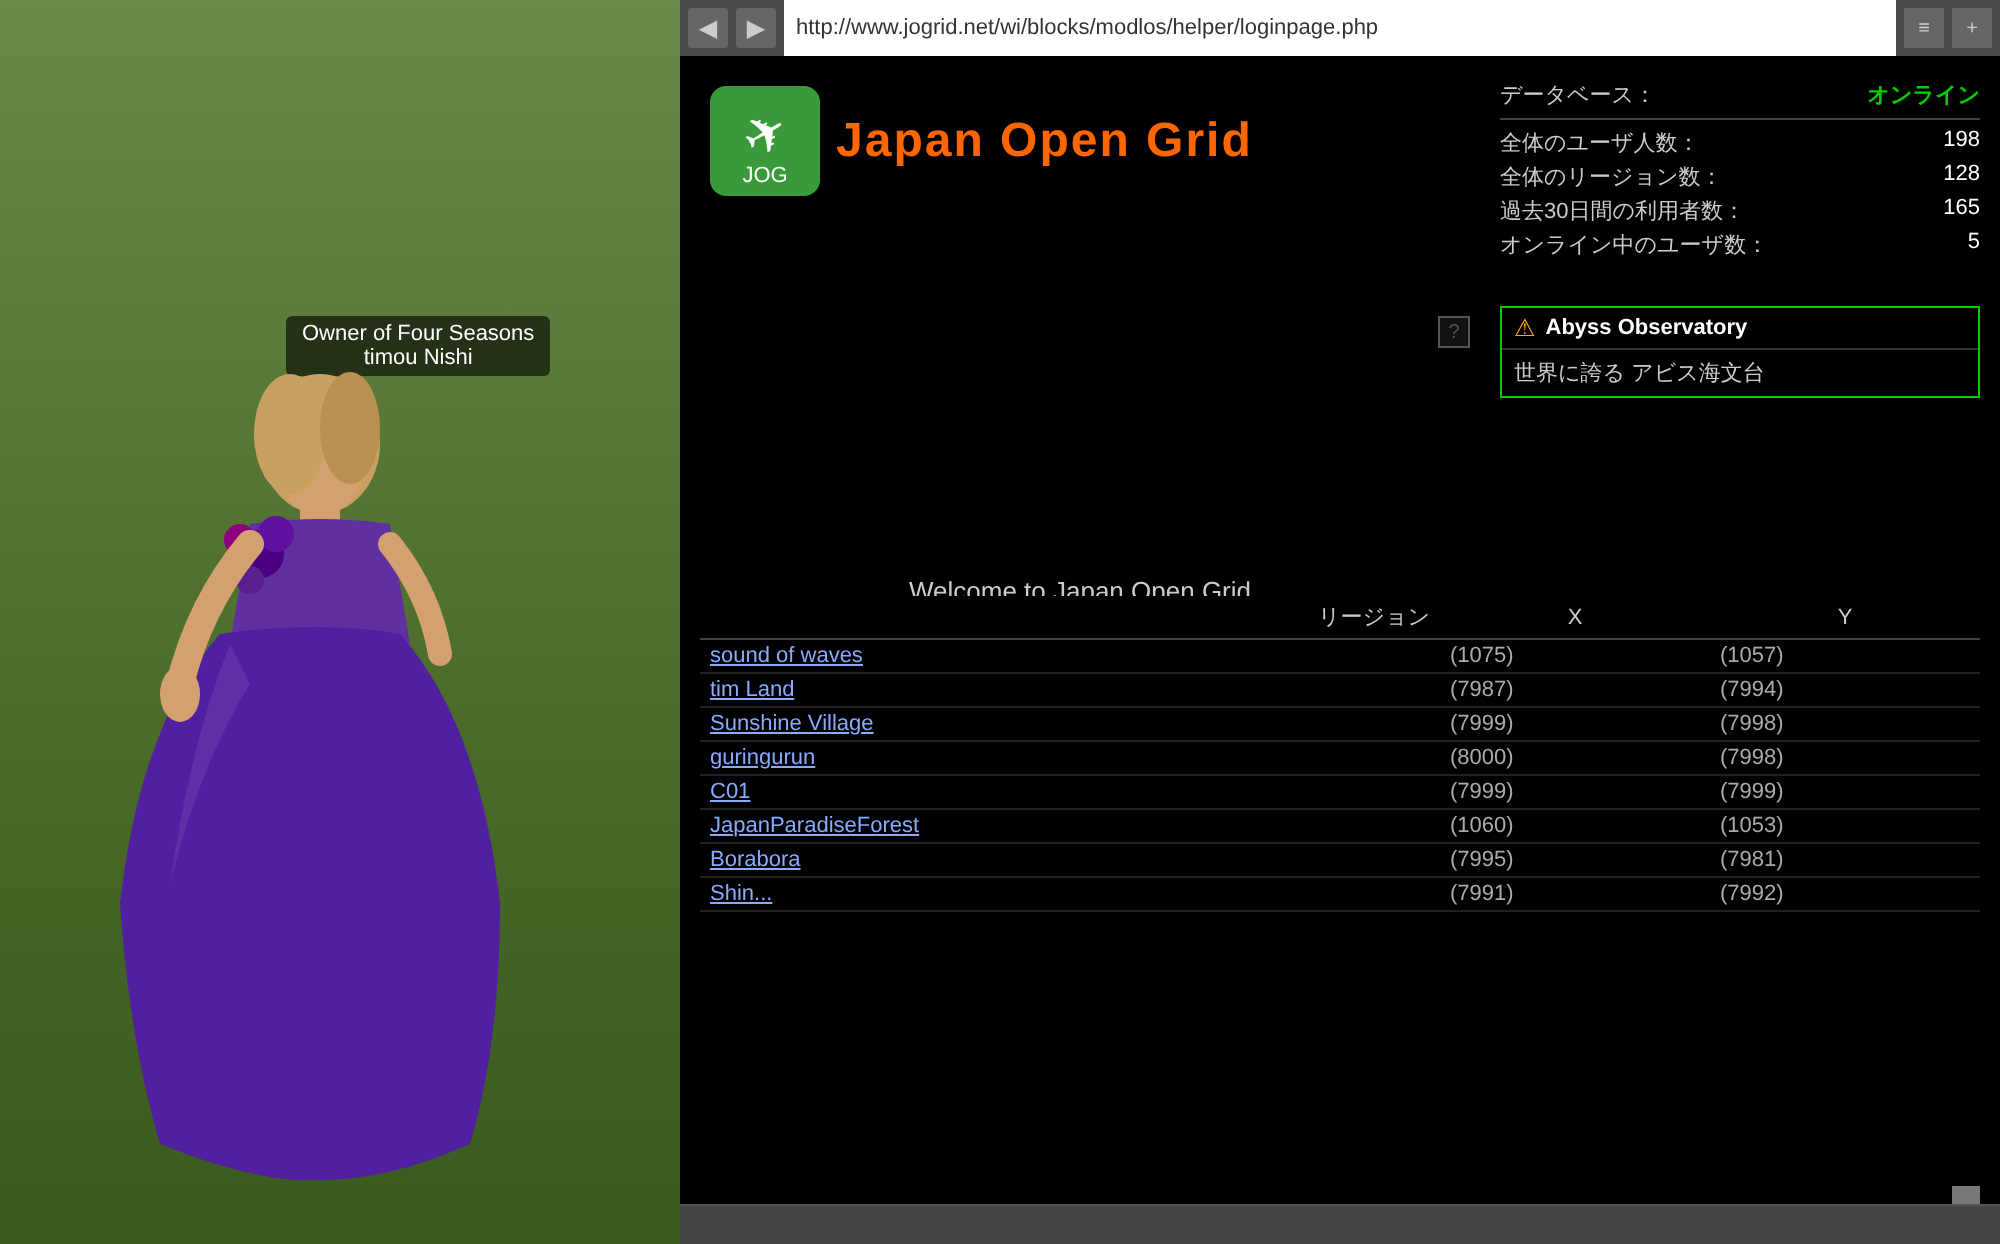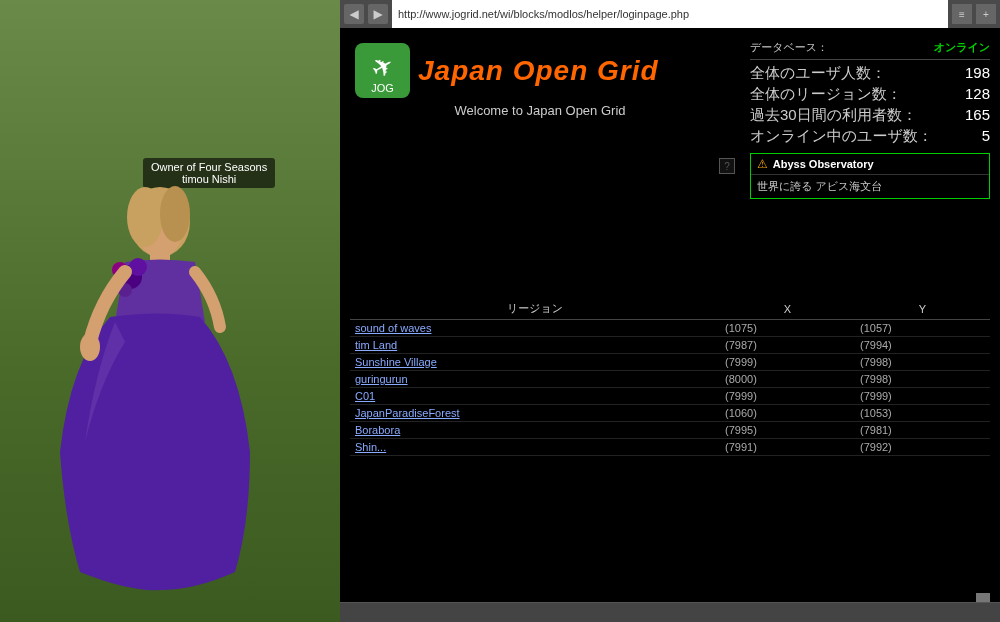--- a/index.html
+++ b/index.html
@@ -156,24 +156,23 @@
       font-size: 11px;
       color: white;
       position: absolute;
       bottom: 4px;
       left: 50%;
       transform: translateX(-50%);
       font-weight: normal;
     }
 
     .site-title {
-      font-size: 28px;
+      font-size: 24px;
       font-weight: bold;
       color: #ff6600;
-      font-style: italic;
       letter-spacing: 1px;
     }
 
     
     .stats-panel {
       position: absolute;
       top: 10px;
       right: 10px;
       width: 240px;
       background: #000;
@@ -196,21 +195,21 @@
     .stats-online {
       color: #00cc00;
       font-size: 11px;
       font-weight: bold;
     }
 
     .stat-row {
       display: flex;
       justify-content: space-between;
       padding: 1px 0;
-      font-size: 15px;
+      font-size: 11px;
     }
 
     .stat-name {
       color: #ccc;
     }
 
     .stat-value {
       color: #fff;
     }
 
@@ -251,21 +250,21 @@
     }
 
     
     .welcome-section {
       position: absolute;
       top: 75px;
       left: 0;
       right: 260px;
       height: 200px;
       display: flex;
-      align-items: flex-start;
+      align-items: flex-end;
       justify-content: center;
       background: #000;
     }
 
     .welcome-text {
       color: #ccc;
       font-size: 13px;
     }
 
     
@@ -312,21 +311,21 @@
 
     .region-table {
       width: 100%;
       border-collapse: collapse;
       font-size: 11px;
       color: #fff;
     }
 
     .region-table th {
       color: #ccc;
-      text-align: center;
+      text-align: right;
       padding: 3px 5px;
       border-bottom: 1px solid #444;
       font-weight: normal;
     }
 
     .region-table th.coord {
       text-align: center;
     }
 
     .region-table td {

